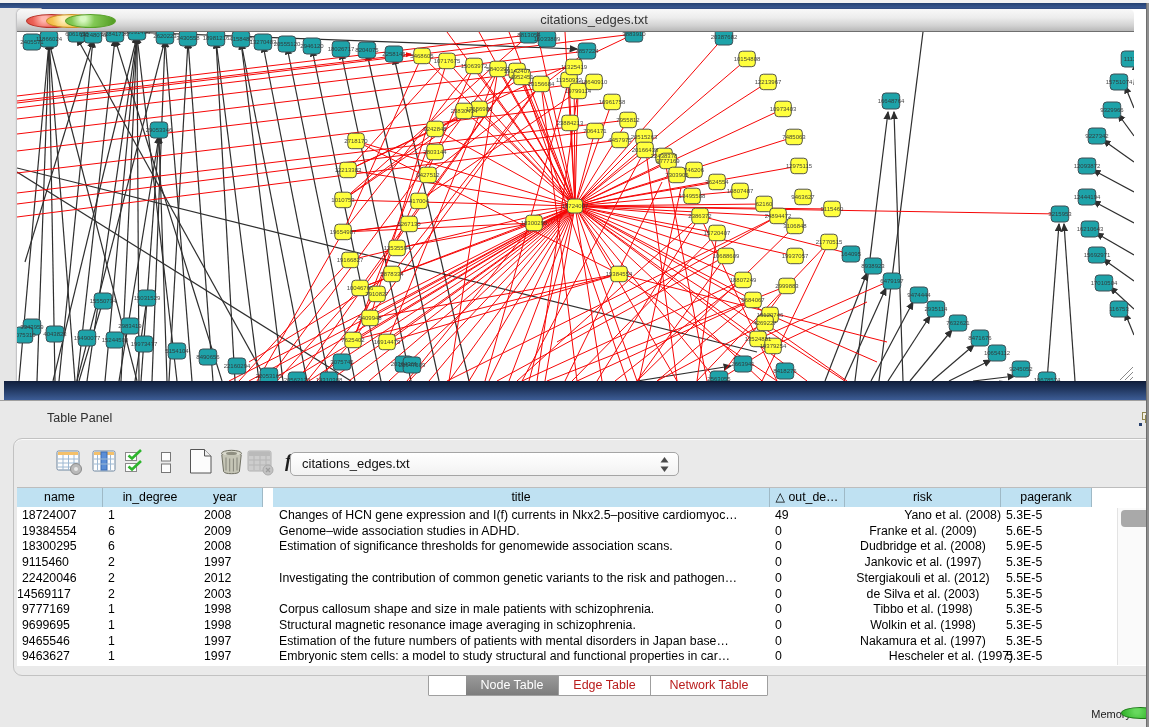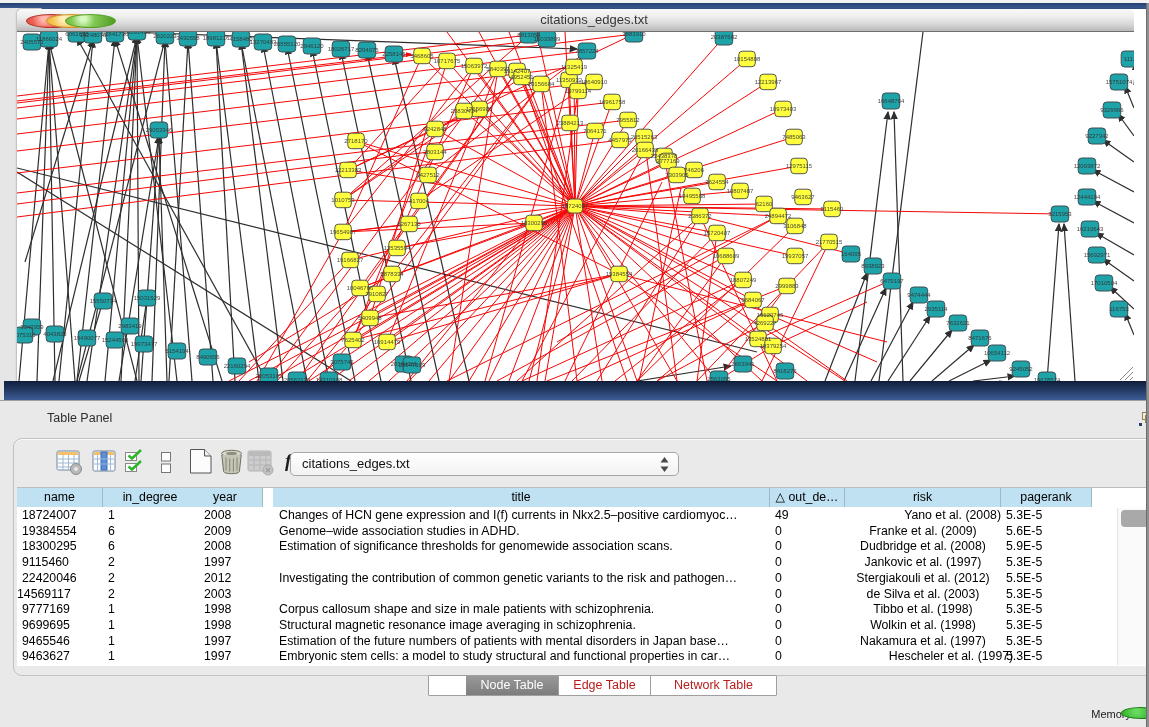--- a/index.html
+++ b/index.html
@@ -760,18 +760,18 @@
 <span class="c" style="left:989px">5.3E-5</span>
 </div>
 <div class="abs" id="vscroll">
           <div class="abs" id="vthumb"></div>
         </div>
       </div>
   </div>
   <div class="abs tabs">
     <div class="tab tabsel" style="width:92px">Node Table</div>
     <div class="tab" style="width:92px;border-left:1px solid #9f9f9f;box-sizing:border-box;">Edge Table</div>
-    <div class="tab" style="width:126px;border-left:1px solid #9f9f9f;box-sizing:border-box;">Network Table</div>
+    <div class="tab" style="width:117px;border-left:1px solid #9f9f9f;box-sizing:border-box;">Network Table</div>
   </div>
   <div class="abs" id="memory">Memory: OK</div>
   <div class="abs" id="memdot"></div>
 </div>
 <div class="abs" id="rightstrip"></div>
 
 </body></html>

